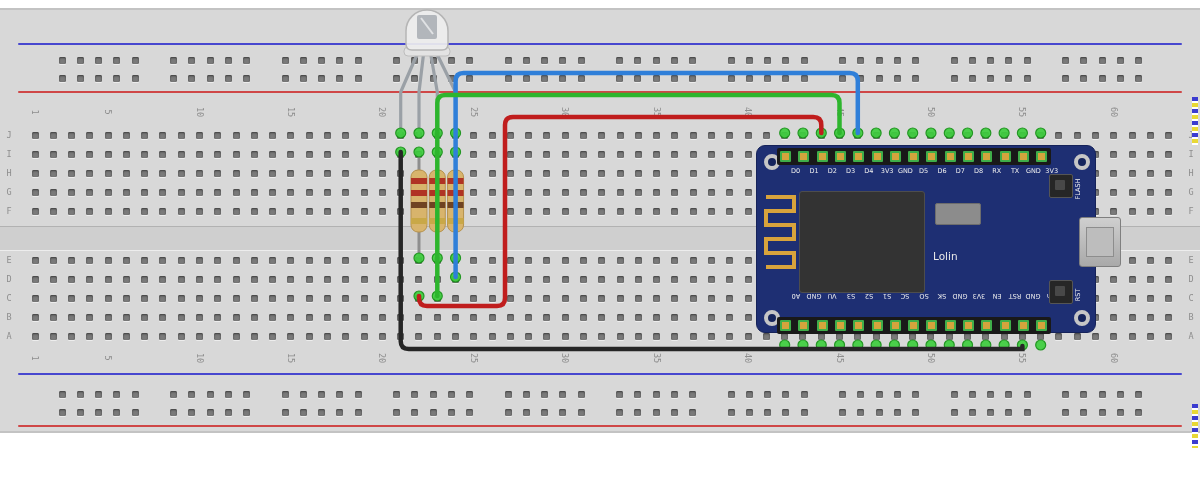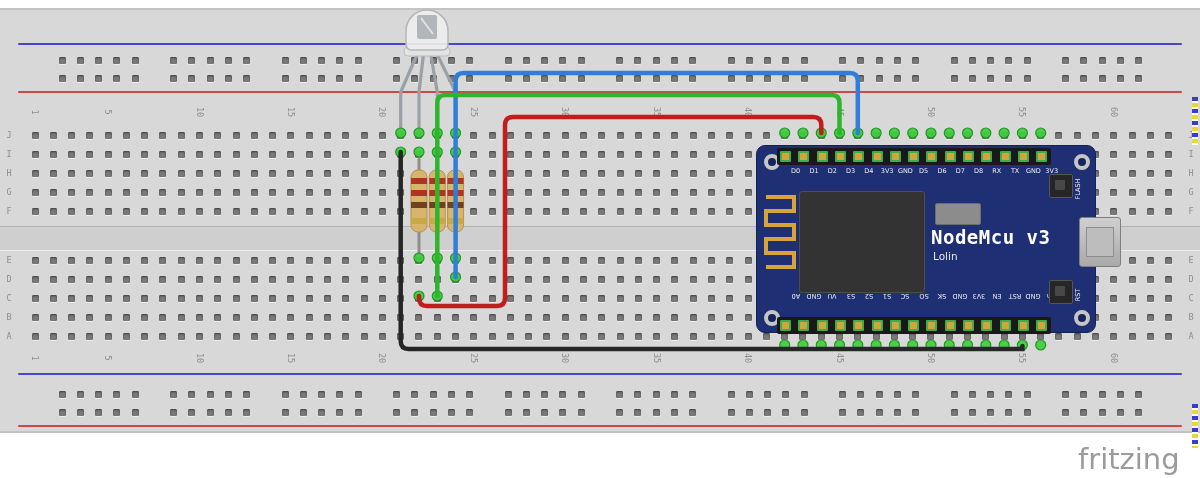--- a/index.html
+++ b/index.html
@@ -941,21 +941,20 @@
 
   <div id="mcu" style="background: rgb(30, 47, 115);">
     <div class="mount" style="left:7px;top:8px"></div>
     <div class="mount" style="left:317px;top:8px"></div>
     <div class="mount" style="left:7px;top:164px"></div>
     <div class="mount" style="left:317px;top:164px"></div>
 
     <div id="espchip"></div>
     <div id="smallchip"></div>
 
-    <div id="mcu-title">NodeMcu v3</div>
     <div id="mcu-sub">Lolin</div>
 
     <div id="pinstrip-top" class="pinstrip" style="top:2px">
         <div class="pin" style="left: 3.2px; top: 3px; background: rgb(212, 164, 60); border-color: rgb(63, 174, 73);"></div>
         <div class="pin" style="left: 21.485px; top: 3px; background: rgb(212, 164, 60); border-color: rgb(63, 174, 73);"></div>
         <div class="pin" style="left: 39.77px; top: 3px; background: rgb(212, 164, 60); border-color: rgb(63, 174, 73);"></div>
         <div class="pin" style="left: 58.055px; top: 3px; background: rgb(212, 164, 60); border-color: rgb(63, 174, 73);"></div>
         <div class="pin" style="left: 76.34px; top: 3px; background: rgb(212, 164, 60); border-color: rgb(63, 174, 73);"></div>
         <div class="pin" style="left: 94.625px; top: 3px; background: rgb(212, 164, 60); border-color: rgb(63, 174, 73);"></div>
         <div class="pin" style="left: 112.91px; top: 3px; background: rgb(212, 164, 60); border-color: rgb(63, 174, 73);"></div>
@@ -1111,16 +1110,15 @@
       <path d="M419 296 V298 Q419 306 427 306 H497 Q505 306 505 298 V125 Q505 117 513 117 H813.3 Q821.3 117 821.3 125 V133" stroke="#c01d1d" stroke-width="4.5" fill="none" stroke-linecap="round"></path>
       <path d="M400.7 152 V341 Q400.7 349 408.7 349 H1022.4 V346" stroke="#262626" stroke-width="4.5" fill="none" stroke-linecap="round"></path>
       <g>
         <rect x="404" y="47" width="46" height="9" rx="4" fill="#e3e3e3" stroke="#bdbdbd"></rect>
         <path d="M406 44 L406 31 A21 21 0 0 1 448 31 L448 44 Q448 50 442 50 L412 50 Q406 50 406 44 Z" fill="#eeeeee" fill-opacity="0.92" stroke="#b5b5b5" stroke-width="1.5"></path>
         <rect x="417" y="15" width="20" height="24" rx="2" fill="#9aa0a6" fill-opacity="0.7"></rect>
         <line x1="421" y1="18" x2="433" y2="34" stroke="#ffffff" stroke-width="2" stroke-opacity="0.6"></line>
       </g>
     </svg>
 
-  <div id="fritzing-logo">fritzing</div>
   <div class="edgemark" style="top:97px;height:48px"></div>
   <div class="edgemark" style="top:404px;height:44px"></div>
 </div>
 
 </body></html>

